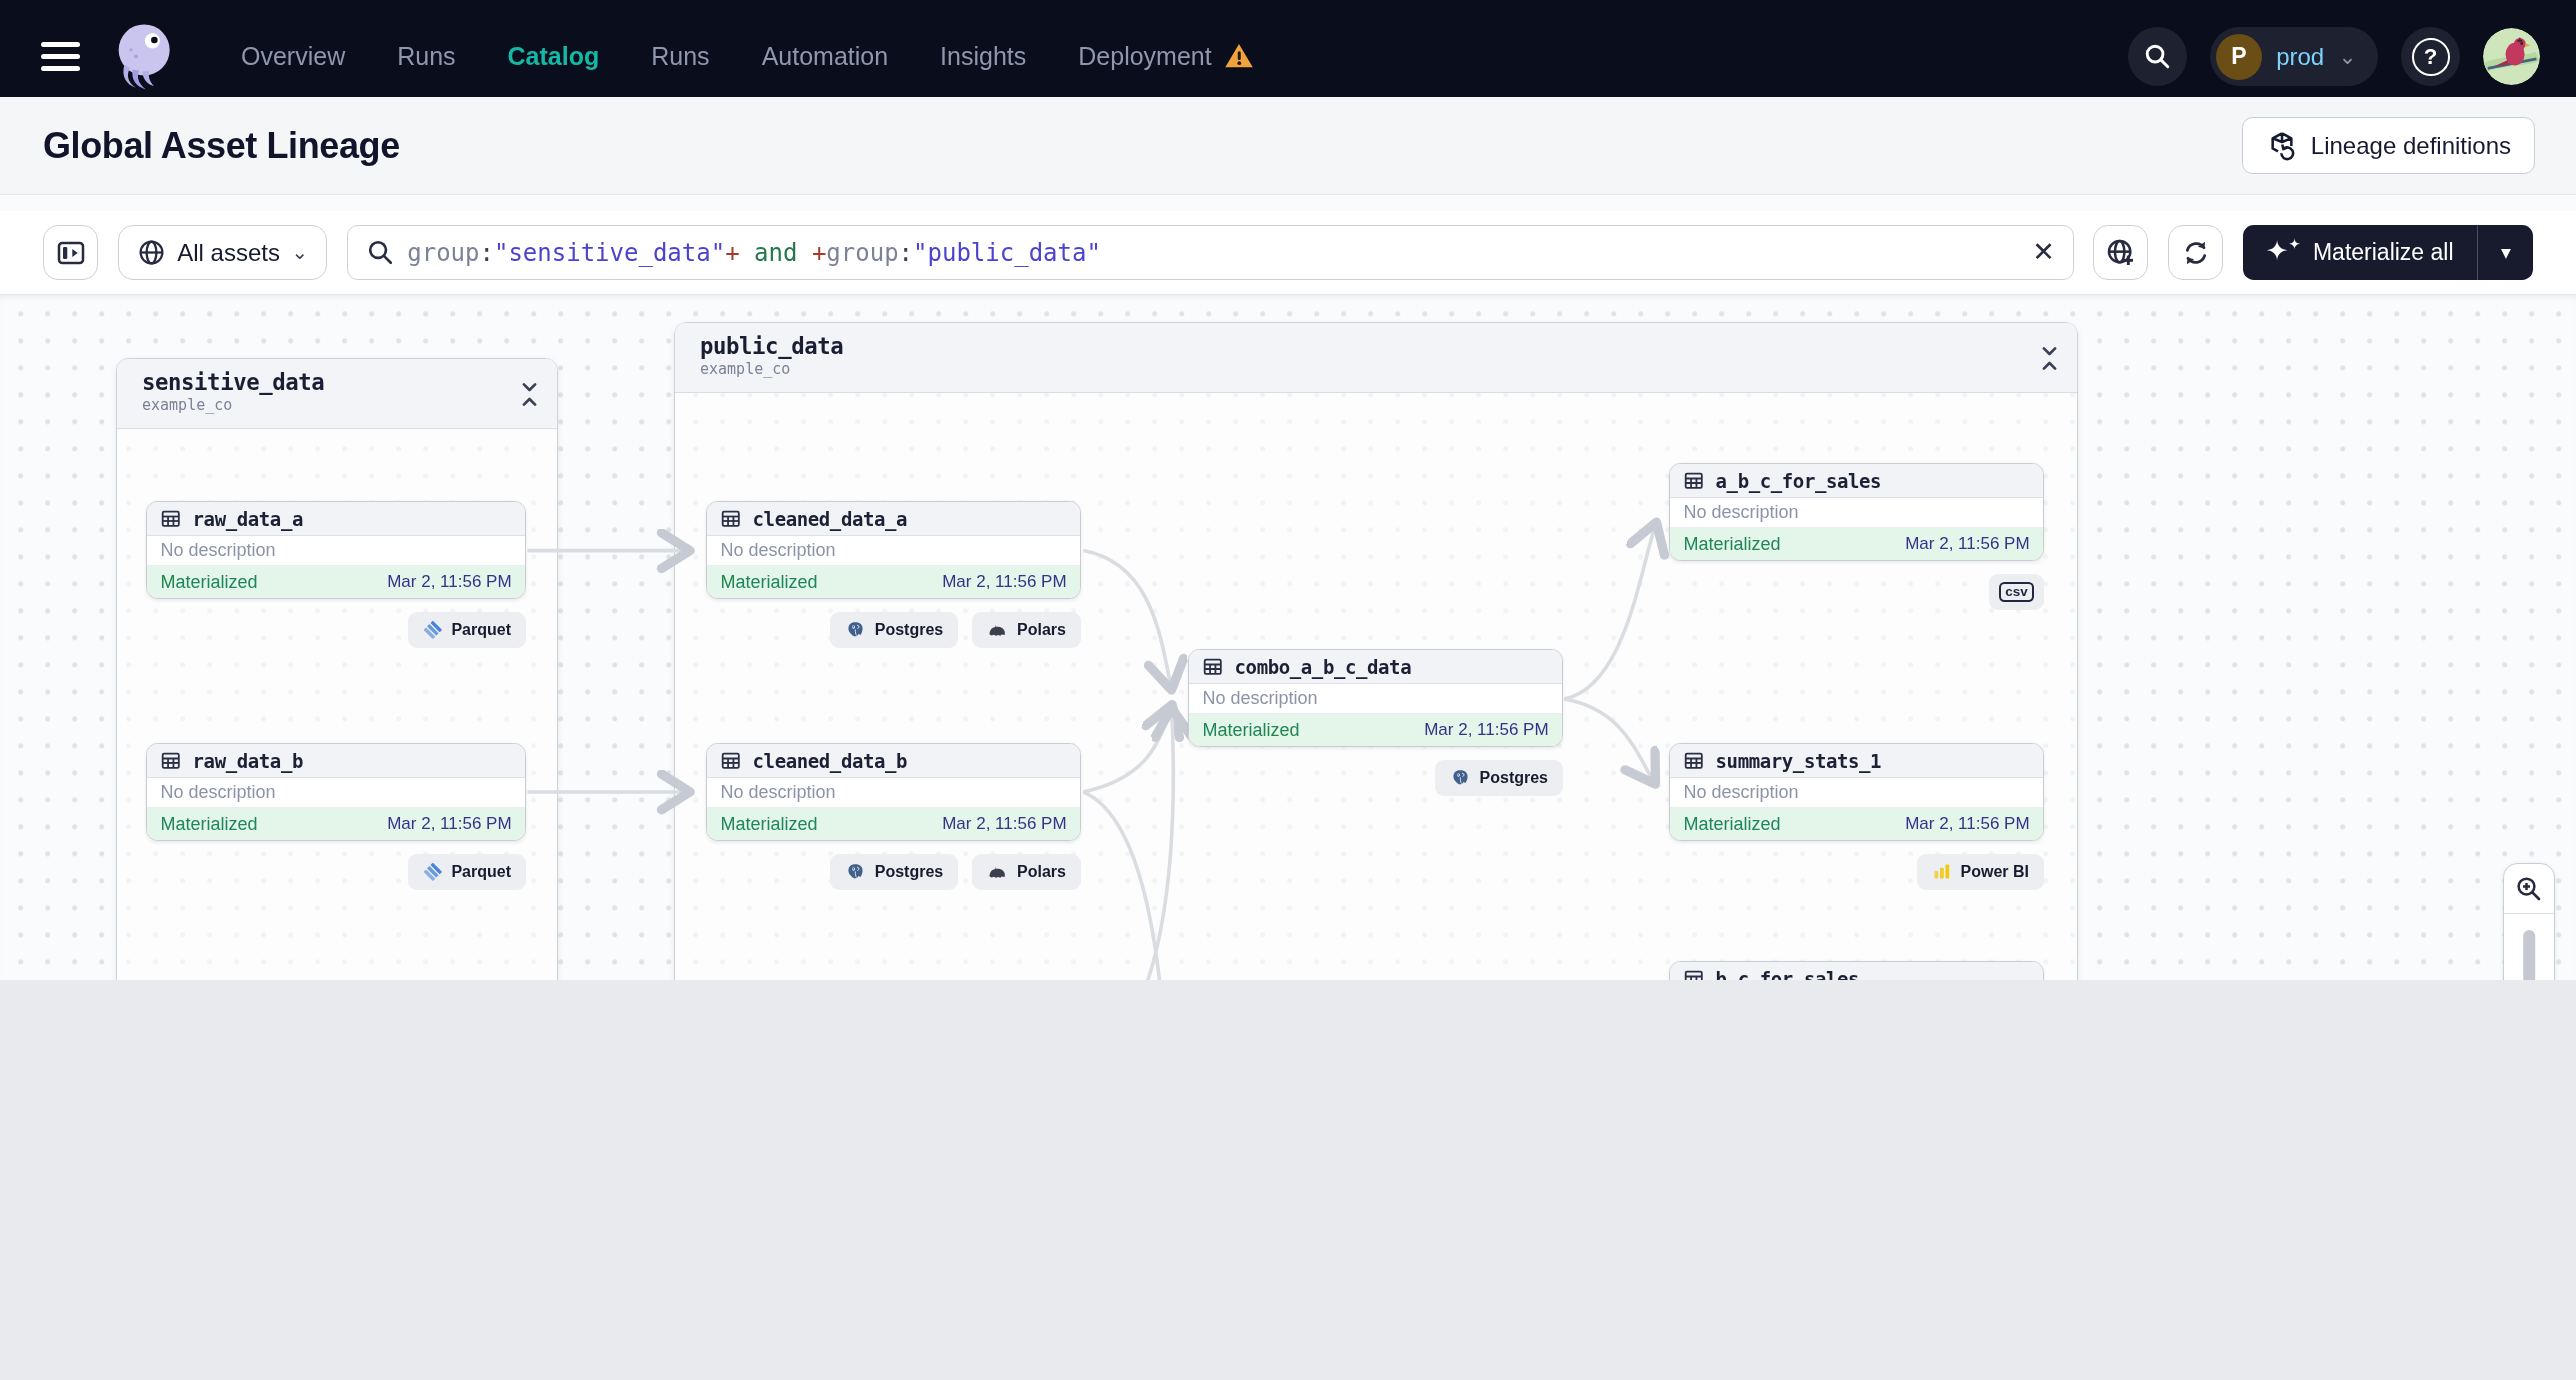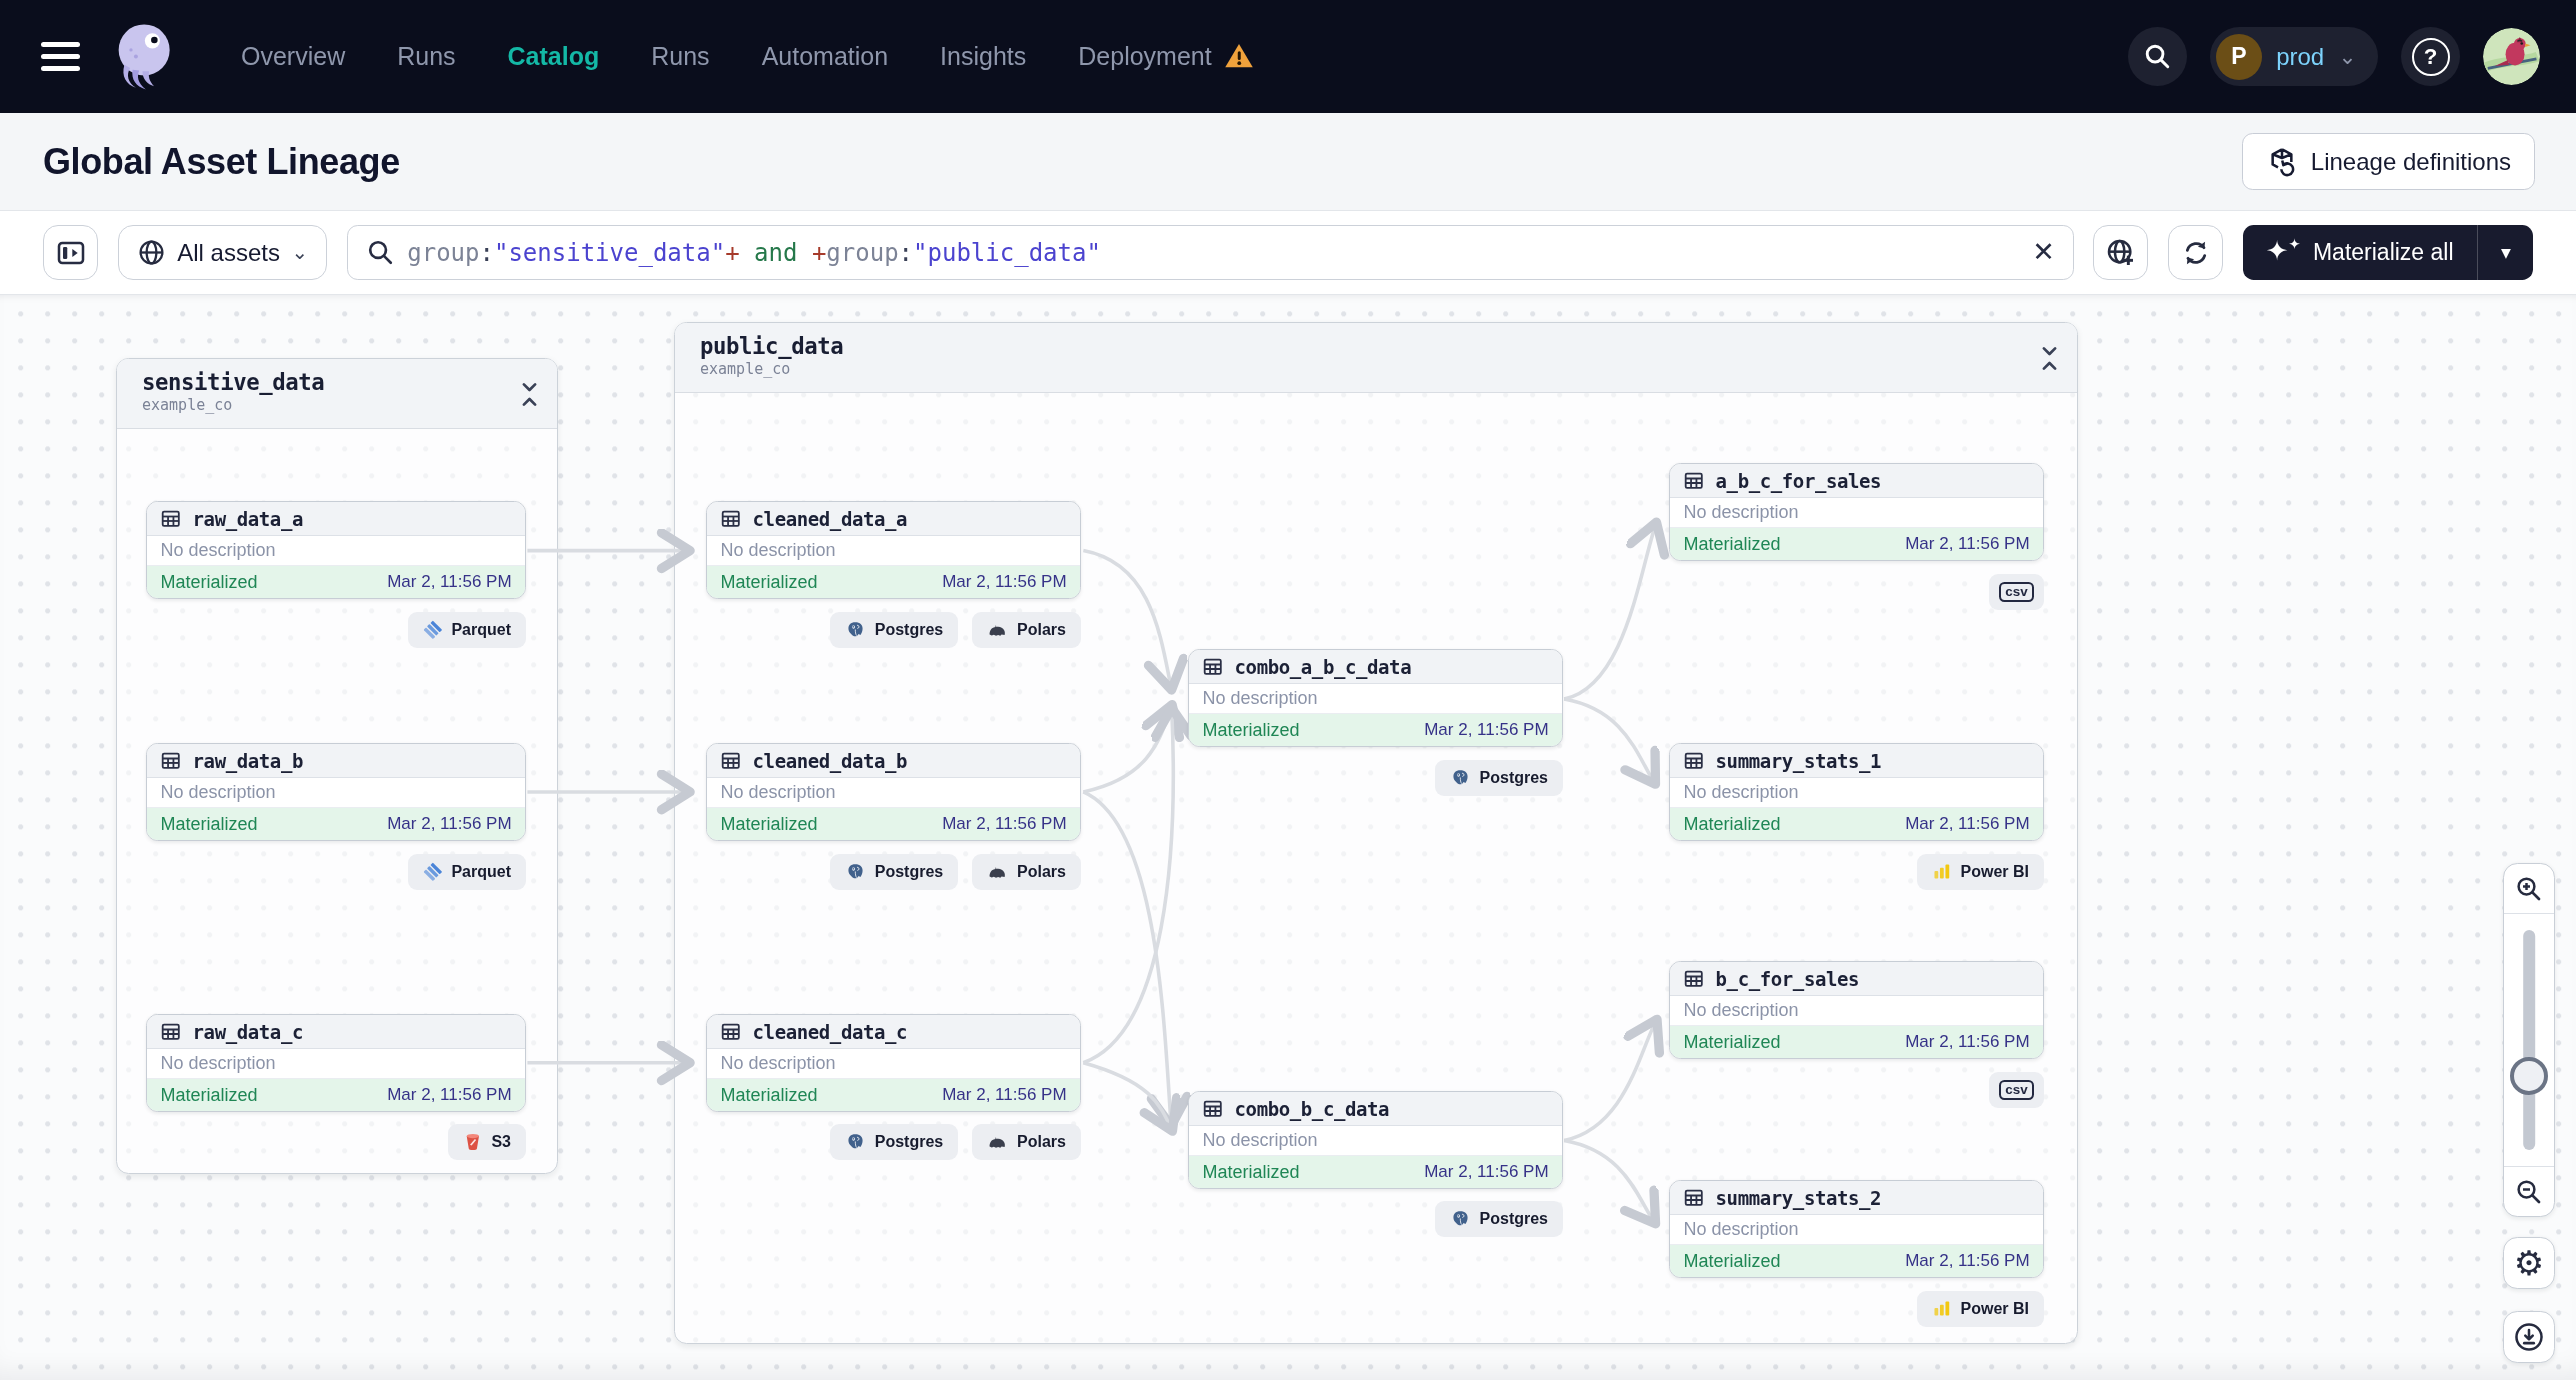--- a/index.html
+++ b/index.html
@@ -1,38 +1,38 @@
 <!DOCTYPE html>
 <html style="font-size:14.3px"><head>
 <meta charset="utf-8">
 <style>
   * { margin:0; padding:0; box-sizing:border-box; }
   body { font-family:"Liberation Sans", sans-serif; background:#e8eaee; }
-  .screen { position:relative; width:2576px; height:1380px; overflow:hidden; background:#fafbfc; }
+  .screen { position:relative; width:2576px; height:980px; overflow:hidden; background:#fafbfc; }
 
   
   .nav { position:absolute; left:0; top:0; width:2576px; height:113px; background:#0a0d1c; display:flex; align-items:center; }
   .hamburger { width:39px; height:30px; margin-left:41px; display:flex; flex-direction:column; justify-content:space-between; cursor:pointer; }
   .hamburger span { display:block; height:5.4px; border-radius:2.7px; background:#ffffff; }
   .logo { width:79px; height:79px; margin-left:23px; }
   .nav-links { display:flex; align-items:center; gap:52px; margin-left:59px; }
   .nav-link { font-size:25px; color:#8f97ac; cursor:pointer; white-space:nowrap; }
   .nav-link.active { color:#14b8a6; font-weight:700; }
   .nav-warn { display:inline-block; vertical-align:-3.6px; margin-left:12.5px; }
   .nav-right { margin-left:auto; display:flex; align-items:center; gap:23px; margin-right:36px; }
   .circle-btn { width:59px; height:59px; border-radius:50%; background:#1e2130; display:flex; align-items:center; justify-content:center; cursor:pointer; }
   .env-pill { height:59px; border-radius:29.5px; background:#1e2130; display:flex; align-items:center; padding:0 21.5px 0 6.3px; gap:14.3px; cursor:pointer; }
   .env-avatar { width:46px; height:46px; border-radius:50%; background:#6b4e16; color:#fff; font-size:23px; font-weight:700; display:flex; align-items:center; justify-content:center; }
   .env-label { color:#7dd3fc; font-size:24px; }
   .caret { color:#8f97ac; font-size:21.5px; }
   .help-inner { width:38px; height:38px; border:2.7px solid #fff; border-radius:50%; color:#fff; font-size:22.3px; font-weight:700; display:flex; align-items:center; justify-content:center; }
   .user-avatar { width:57px; height:57px; border-radius:50%; overflow:hidden; cursor:pointer; }
 
   
-  .pagehead { position:absolute; left:0; top:113px; width:2576px; height:98px; background:#f4f6f8; border-bottom:1.8px solid #e3e6ea; display:flex; align-items:center;gap:28px; }
+  .pagehead { position:absolute; left:0; top:97px; width:2576px; height:98px; background:#f4f6f8; border-bottom:1.8px solid #e3e6ea; display:flex; align-items:center;gap:28px; }
   .page-title { margin-left:43px; font-size:36px; font-weight:700; color:#11152c; letter-spacing:-0.4px; }
   .reload-btn { margin-left:auto; margin-right:41px; height:57px; padding:0 23px; background:#ffffff; border:1.8px solid #c8cdd6; border-radius:10.7px; display:flex; align-items:center; gap:12.5px; font-size:24px; color:#161a30; cursor:pointer; }
 
   
   .toolbar { position:absolute; left:0; top:211px; width:2576px; height:84px; background:#ffffff; border-bottom:1.8px solid #e3e6ea; display:flex; align-items:center; }
   .tool-btn { height:55px; min-width:55px; background:#fff; border:1.8px solid #ccd1d9; border-radius:15px; display:flex; align-items:center; justify-content:center; cursor:pointer; }
   .panel-btn { margin-left:43px; }
   .scope-btn { margin-left:19.7px; padding:0 18px; gap:11.6px; font-size:24px; color:#161a30; }
   .scope-caret { font-size:19.7px; color:#3a4156; }
   .searchbox { margin-left:19.7px; width:1727px; height:55px; border:1.8px solid #ccd1d9; border-radius:10.7px; background:#fff; display:flex; align-items:center; padding:0 18px; gap:12.5px; }

